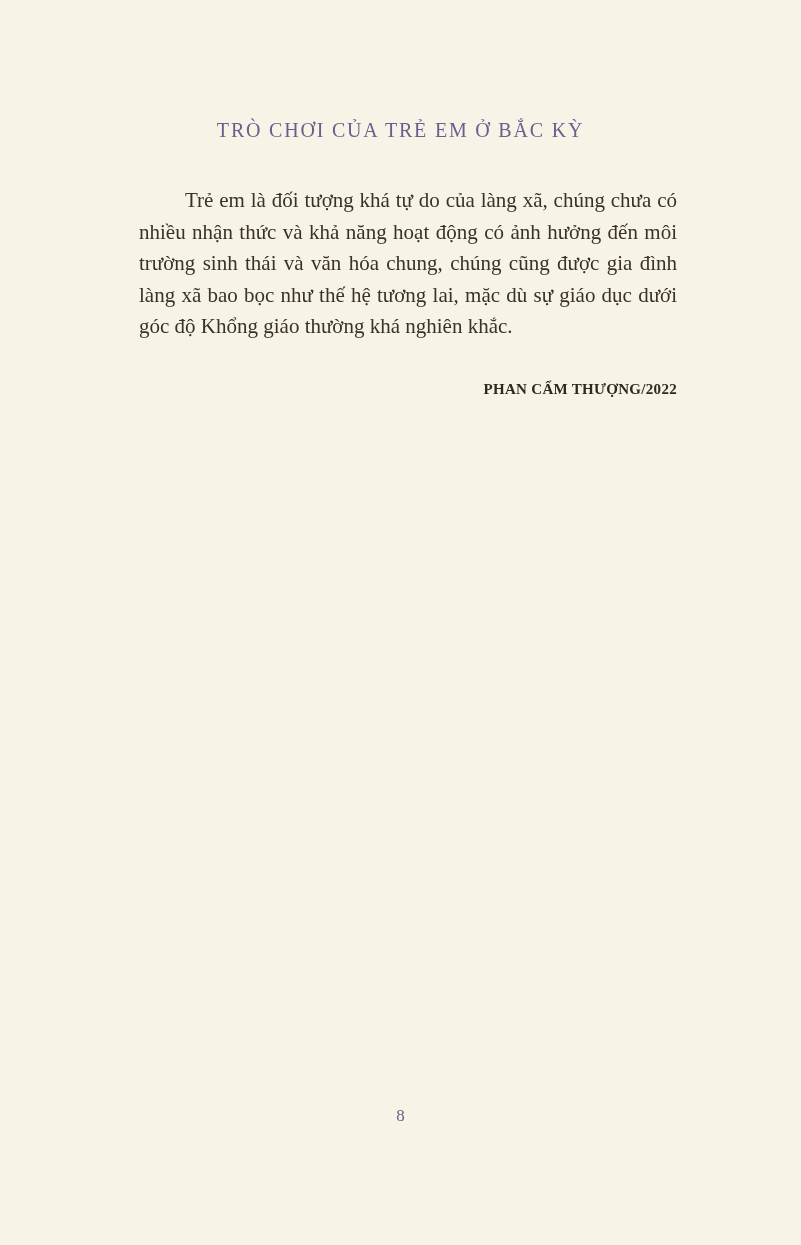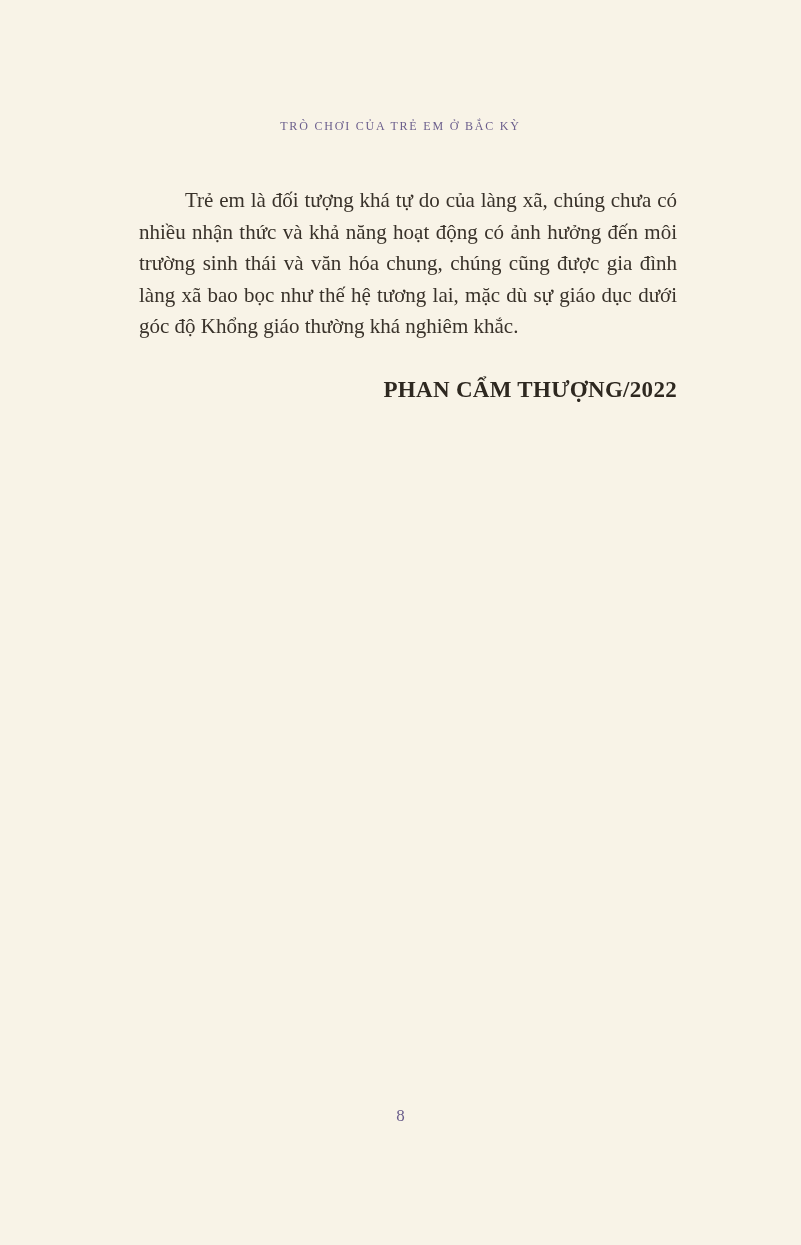--- a/index.html
+++ b/index.html
@@ -17,21 +17,21 @@
   .page {
     position: absolute;
     inset: 0;
   }
   .running-head {
     position: absolute;
     top: 119px;
     left: 0;
     right: 0;
     text-align: center;
-    font-size: 12px;
+    font-size: 20px;
     letter-spacing: 1.8px;
     color: #6b5e8c;
   }
   .body-text {
     position: absolute;
     top: 185px;
     left: 139px;
     width: 538px;
     font-size: 21px;
     line-height: 31.5px;
@@ -39,39 +39,39 @@
     text-align: justify;
   }
   .body-text p {
     margin: 0;
     text-indent: 46px;
   }
   .signature {
     margin-top: 31px;
     text-align: right;
     font-weight: bold;
-    font-size: 23px;
+    font-size: 15px;
     letter-spacing: 0.3px;
     color: #2e2820;
   }
   .page-number {
     position: absolute;
     top: 1106px;
     left: 0;
     right: 0;
     text-align: center;
     font-size: 17px;
     color: #6b5e8c;
   }
 </style>
 </head>
 <body>
 
 <div class="page">
   <div class="running-head">TRÒ CHƠI CỦA TRẺ EM Ở BẮC KỲ</div>
 
   <div class="body-text">
-    <p>Trẻ em là đối tượng khá tự do của làng xã, chúng chưa có nhiều nhận thức và khả năng hoạt động có ảnh hưởng đến môi trường sinh thái và văn hóa chung, chúng cũng được gia đình làng xã bao bọc như thế hệ tương lai, mặc dù sự giáo dục dưới góc độ Khổng giáo thường khá nghiêm khắc.</p>
+    <p>Trẻ em là đối tượng khá tự do của làng xã, chúng chưa có nhiều nhận thức và khả năng hoạt động có ảnh hưởng đến môi trường sinh thái và văn hóa chung, chúng cũng được gia đình làng xã bao bọc như thế hệ tương lai, mặc dù sự giáo dục dưới góc độ Khổng giáo thường khá nghiên khắc.</p>
     <div class="signature">PHAN CẨM THƯỢNG/2022</div>
   </div>
 
   <div class="page-number">8</div>
 </div>
 
 </body></html>

